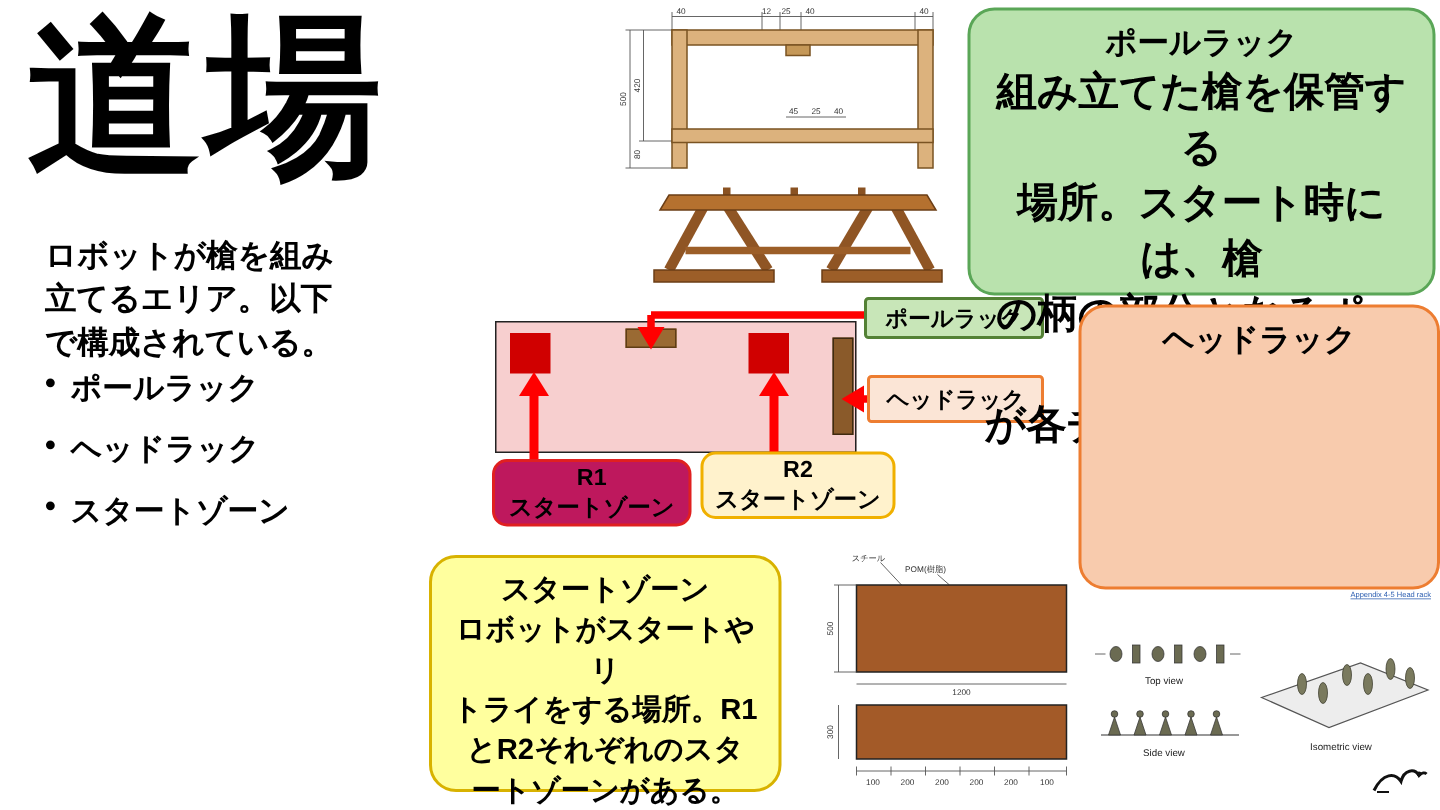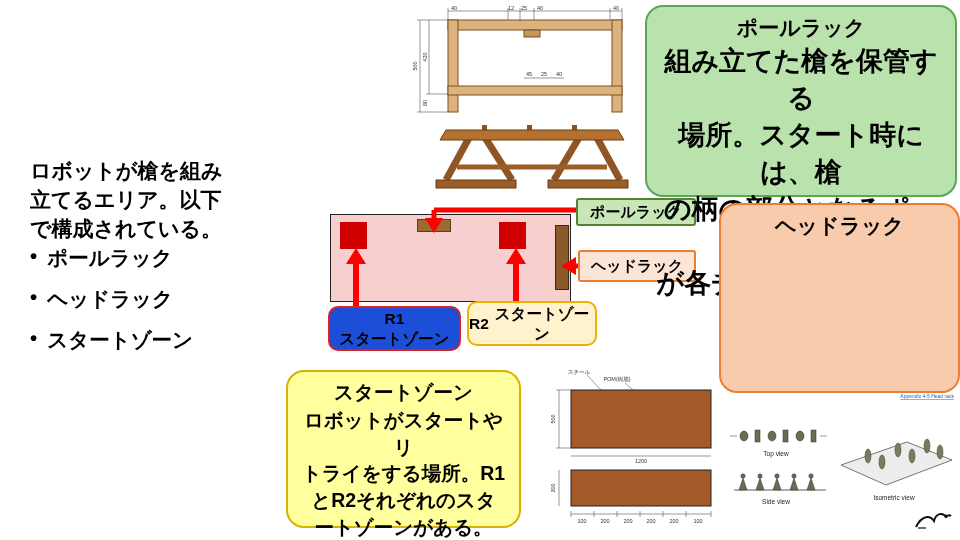--- a/index.html
+++ b/index.html
@@ -23,42 +23,43 @@
   .field { left:330px; top:214px; width:241px; height:88px; background:#f7cfcf; border:1.5px solid #222; }
   .redsq { position:absolute; width:27px; height:27px; background:#d00000; }
   .marker-pole { position:absolute; left:86px; top:4px; width:34px; height:13px; background:#9a6a33; border:1px solid #5f3d15; }
   .marker-head { position:absolute; left:224px; top:10px; width:14px; height:65px; background:#8a5a2a; border:1px solid #3f2a10; }
 
   
   .tag { display:flex; align-items:center; justify-content:center; text-align:center;
          font-weight:bold; }
   .tag-pole { left:576px; top:198px; width:120px; height:28px; background:#c8e6b8; border:2px solid #538135; border-radius:3px; font-size:15px; }
   .tag-head { left:578px; top:250px; width:118px; height:32px; background:#fbe5d6; border:2px solid #ed7d31; border-radius:3px; font-size:15px; }
-  .tag-r1 { left:328px; top:306px; width:133px; height:45px; background:#1d4ed8; border:2.5px solid #e02020; border-radius:10px; font-size:15.5px; line-height:1.25; flex-direction:column; }
-  .tag-r2 { left:467px; top:301px; width:130px; height:45px; background:#fff2cc; border:2.5px solid #f0b000; border-radius:10px; font-size:15.5px; line-height:1.25; flex-direction:row; }
+  .tag-r1 { left:328px; top:306px; width:133px; height:45px; background:#be185d; border:2.5px solid #e02020; border-radius:10px; font-size:15.5px; line-height:1.25; flex-direction:column; }
+  .tag-r2 { left:467px; top:301px; width:130px; height:45px; background:#fff2cc; border:2.5px solid #f0b000; border-radius:10px; font-size:15.5px; line-height:1.25; flex-direction:column; }
 
   
   .callout { border-radius:18px; text-align:center; font-weight:bold; padding:7px 6px; }
   .callout .c-title { font-size:21px; margin-bottom:1px; }
   .callout .c-body { font-size:27px; line-height:1.37; }
   .co-green { left:645px; top:5px; width:312px; height:192px; background:#b9e2ad; border:2px solid #5aa657; }
   .co-orange { left:719px; top:203px; width:241px; height:190px; background:#f8cbad; border:2px solid #ed7d31; }
   .co-yellow { left:286px; top:370px; width:235px; height:158px; background:#ffff9e; border:2px solid #d8b200; }
   .co-yellow .c-title, .co-yellow .c-body { font-size:19.5px; }
 
   svg text { font-family:"Liberation Sans", sans-serif; }
   .dim { stroke:#555; stroke-width:0.6; }
   .dimtxt { font-size:5.5px; fill:#333; }
   .overlay { pointer-events:none; }
 </style>
 </head>
 <body>
 
 <div class="slide">
 
+  <h1 class="abs page-title">道場</h1>
   <div class="abs intro pre">ロボットが槍を組み
 立てるエリア。以下
 で構成されている。</div>
   <ul class="abs bullets">
     <li>
       <span>•</span>
       <span>ポールラック</span>
     </li>
     <li>
       <span>•</span>

